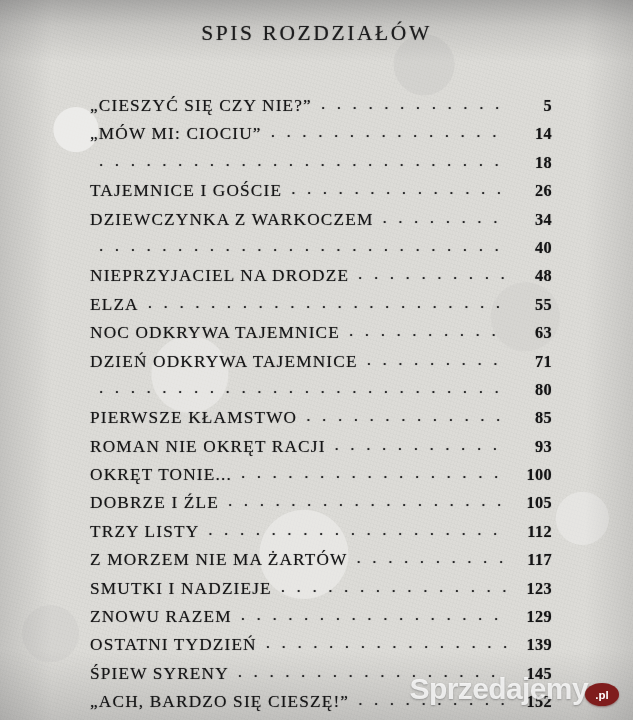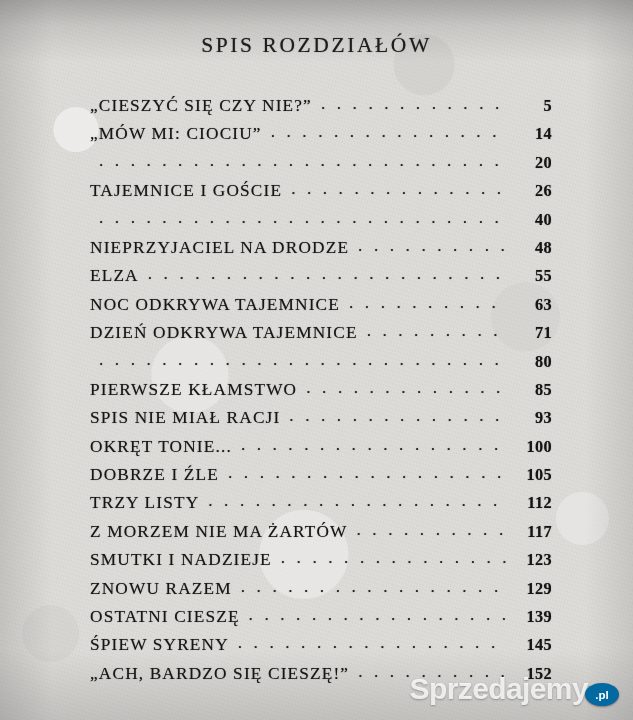--- a/index.html
+++ b/index.html
@@ -59,21 +59,20 @@
   .page-title {
     position: absolute;
     top: 21px;
     left: 0;
     width: 633px;
     text-align: center;
     font-size: 21.5px;
     letter-spacing: 2.6px;
     color: #1d1d1e;
     text-shadow: 0 0 1.1px rgba(25,25,25,.55);
-    margin-top: 12px;
   }
 
   
   .toc {
     position: absolute;
     top: 96px;
     left: 90px;
     width: 462px;
   }
 
@@ -137,21 +136,21 @@
     letter-spacing: -.6px;
     color: rgba(255,255,255,.82);
     text-shadow: 0 1px 2px rgba(90,90,90,.5);
   }
   .wm-badge {
     margin-top: 11px;
     margin-left: -3px;
     width: 34px;
     height: 23px;
     border-radius: 50%;
-    background: #0369a1;
+    background: #7f1d1d;
     color: #fff;
     font-family: "Liberation Sans", "DejaVu Sans", sans-serif;
     font-weight: bold;
     font-size: 11.5px;
     display: flex;
     align-items: center;
     justify-content: center;
     box-shadow: 0 1px 2px rgba(80,20,20,.45);
   }
 </style>
@@ -173,28 +172,33 @@
           <span class="leader"></span>
           <span class="entry-page">5</span>
         </div>
         <div class="toc-entry">
           <span class="entry-title">„MÓW MI: CIOCIU”</span>
           <span class="leader"></span>
           <span class="entry-page">14</span>
         </div>
         <div class="toc-entry">
           <span class="leader"></span>
-          <span class="entry-page">20</span>
+          <span class="entry-page">18</span>
         </div>
         <div class="toc-entry">
           <span class="entry-title">TAJEMNICE I GOŚCIE</span>
           <span class="leader"></span>
           <span class="entry-page">26</span>
         </div>
         <div class="toc-entry">
+          <span class="entry-title">DZIEWCZYNKA Z WARKOCZEM</span>
+          <span class="leader"></span>
+          <span class="entry-page">34</span>
+        </div>
+        <div class="toc-entry">
           <span class="leader"></span>
           <span class="entry-page">40</span>
         </div>
         <div class="toc-entry">
           <span class="entry-title">NIEPRZYJACIEL NA DRODZE</span>
           <span class="leader"></span>
           <span class="entry-page">48</span>
         </div>
         <div class="toc-entry">
           <span class="entry-title">ELZA</span>
@@ -214,21 +218,21 @@
         <div class="toc-entry">
           <span class="leader"></span>
           <span class="entry-page">80</span>
         </div>
         <div class="toc-entry">
           <span class="entry-title">PIERWSZE KŁAMSTWO</span>
           <span class="leader"></span>
           <span class="entry-page">85</span>
         </div>
         <div class="toc-entry">
-          <span class="entry-title">SPIS NIE MIAŁ RACJI</span>
+          <span class="entry-title">ROMAN NIE OKRĘT RACJI</span>
           <span class="leader"></span>
           <span class="entry-page">93</span>
         </div>
         <div class="toc-entry">
           <span class="entry-title">OKRĘT TONIE...</span>
           <span class="leader"></span>
           <span class="entry-page">100</span>
         </div>
         <div class="toc-entry">
           <span class="entry-title">DOBRZE I ŹLE</span>
@@ -249,21 +253,21 @@
           <span class="entry-title">SMUTKI I NADZIEJE</span>
           <span class="leader"></span>
           <span class="entry-page">123</span>
         </div>
         <div class="toc-entry">
           <span class="entry-title">ZNOWU RAZEM</span>
           <span class="leader"></span>
           <span class="entry-page">129</span>
         </div>
         <div class="toc-entry">
-          <span class="entry-title">OSTATNI CIESZĘ</span>
+          <span class="entry-title">OSTATNI TYDZIEŃ</span>
           <span class="leader"></span>
           <span class="entry-page">139</span>
         </div>
         <div class="toc-entry">
           <span class="entry-title">ŚPIEW SYRENY</span>
           <span class="leader"></span>
           <span class="entry-page">145</span>
         </div>
         <div class="toc-entry">
           <span class="entry-title">„ACH, BARDZO SIĘ CIESZĘ!”</span>

